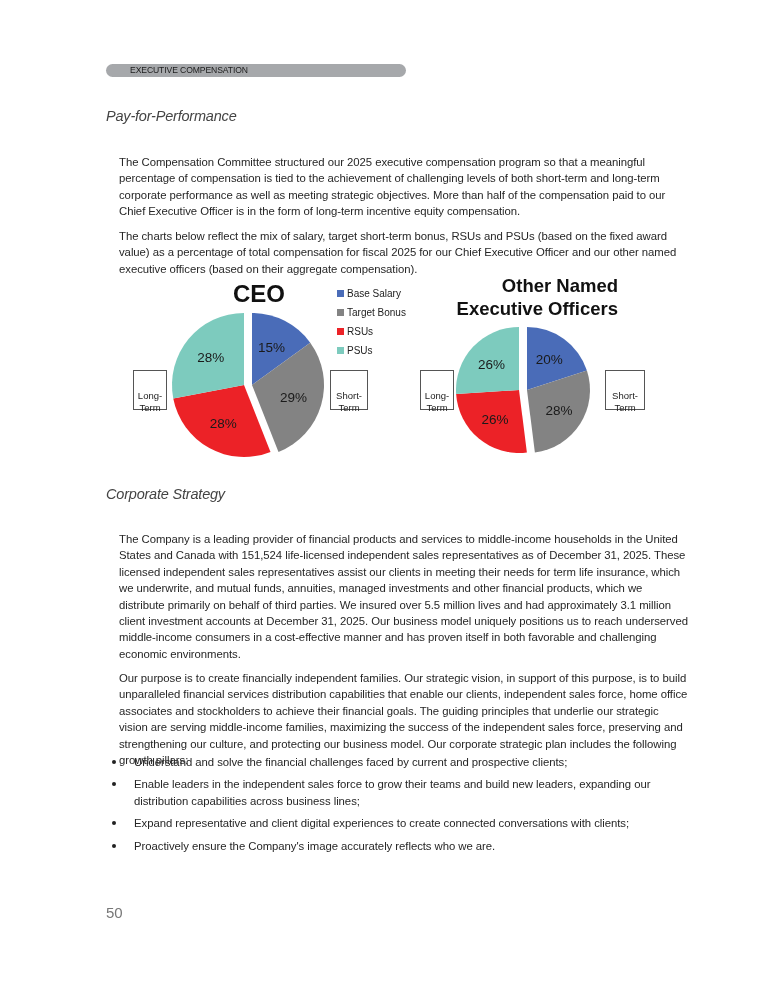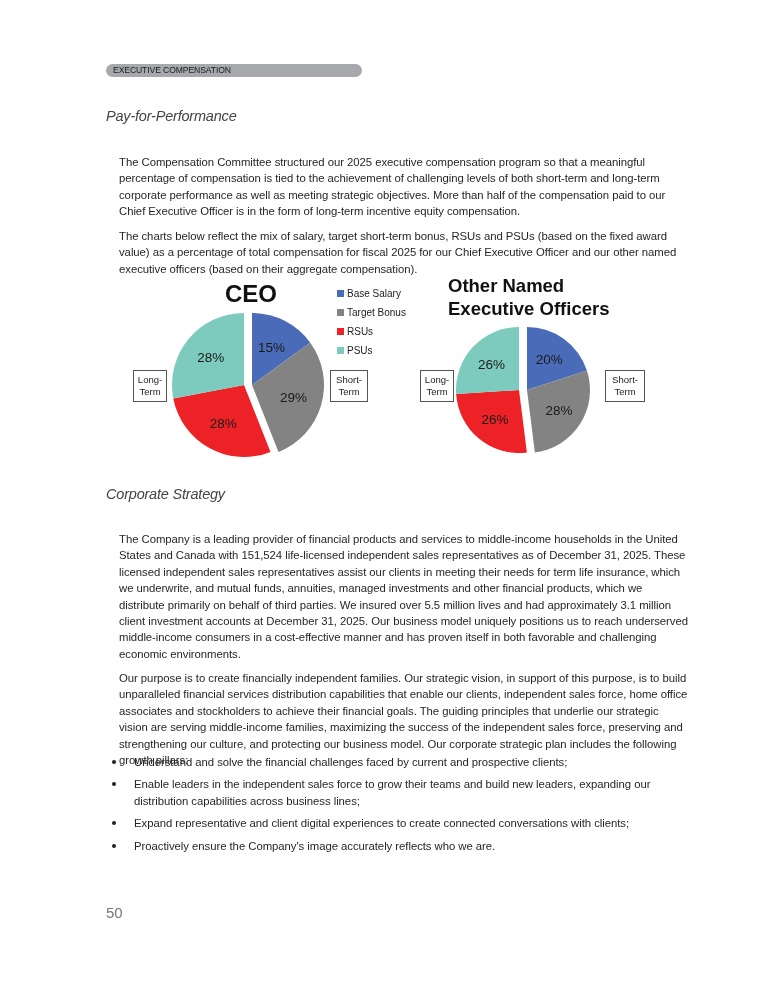--- a/index.html
+++ b/index.html
@@ -2,51 +2,51 @@
 <html><head>
 <meta charset="utf-8">
 <style>
   html, body { margin: 0; padding: 0; }
   body {
     width: 768px; height: 981px; background: #ffffff; position: relative;
     font-family: "Liberation Sans", "DejaVu Sans", sans-serif; color: #222;
     overflow: hidden;
   }
   .section-bar {
-    position: absolute; left: 106px; top: 64px; width: 256px; height: 13px;
+    position: absolute; left: 106px; top: 64px; width: 300px; height: 13px;
     background: #a6a8ab; border-radius: 7px;
-    font-size: 8.6px; line-height: 13px; color: #1c1c1c; padding-left: 7px;
+    font-size: 8.6px; line-height: 13px; color: #1c1c1c; padding-left: 24px;
     box-sizing: border-box; letter-spacing: -0.1px;
   }
   .h2 {
     position: absolute; left: 106px; font-style: italic; font-weight: normal;
     font-size: 14.5px; color: #444; margin: 0; letter-spacing: -0.2px;
   }
   .para {
     position: absolute; left: 106px; width: 570px; font-size: 11.35px;
     line-height: 16.4px; color: #262626; margin: 13px; letter-spacing: -0.05px;
   }
   .bullets { position: absolute; left: 106px; width: 570px; margin: 0; padding: 0; list-style: none; }
   .bullets li {
     position: relative; padding-left: 28px; font-size: 11.35px; line-height: 16.4px;
     color: #262626; margin-bottom: 6px; letter-spacing: -0.05px;
   }
   .bullets li .dot {
     position: absolute; left: 6px; top: 6px; width: 4px; height: 4px; border-radius: 50%; background: #222;
   }
   .chart-title {
-    position: absolute; font-weight: bold; color: #111; text-align: left;
+    position: absolute; font-weight: bold; color: #111; text-align: right;
     font-family: "Liberation Sans", sans-serif;
   }
   .legend { position: absolute; left: 337px; top: 284px; }
   .legend-item { display: flex; align-items: center; height: 19px; font-size: 10px; color: #222; }
   .legend-swatch { width: 7px; height: 7px; margin-right: 3px; }
   .term-box {
     position: absolute; border: 1px solid #555; background: #fff; font-size: 9.5px; line-height: 12px;
-    text-align: center; color: #222; padding: 3px 2px; box-sizing: border-box;
+    text-align: center; color: #222; padding: 19px 2px; box-sizing: border-box;
   }
   .pie-label { font-size: 13.5px; fill: #1a1a1a; font-family: "Liberation Sans", sans-serif; }
   .page-num { position: absolute; left: 106px; top: 904px; font-size: 15px; color: #777; }
   svg.pies { position: absolute; left: 0; top: 0; }
 </style>
 </head>
 <body>
 
 <div class="section-bar">EXECUTIVE COMPENSATION</div>
 

